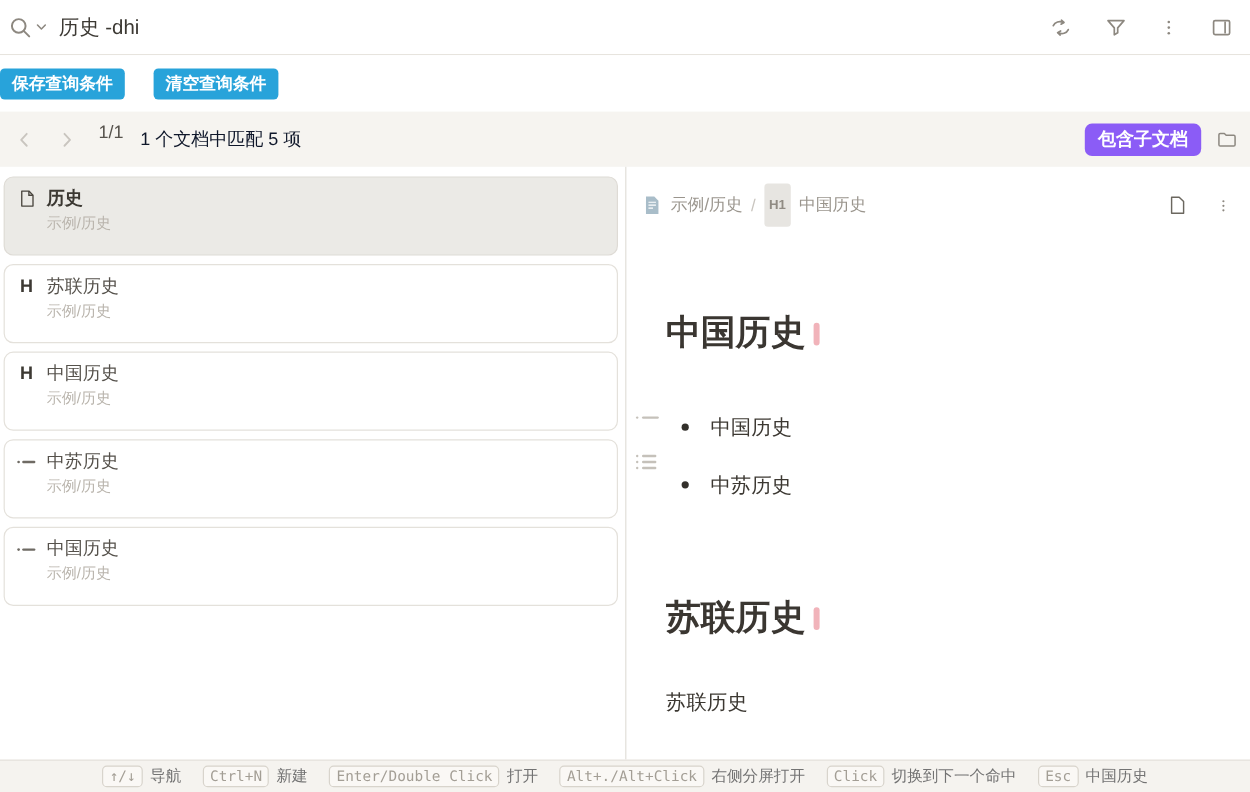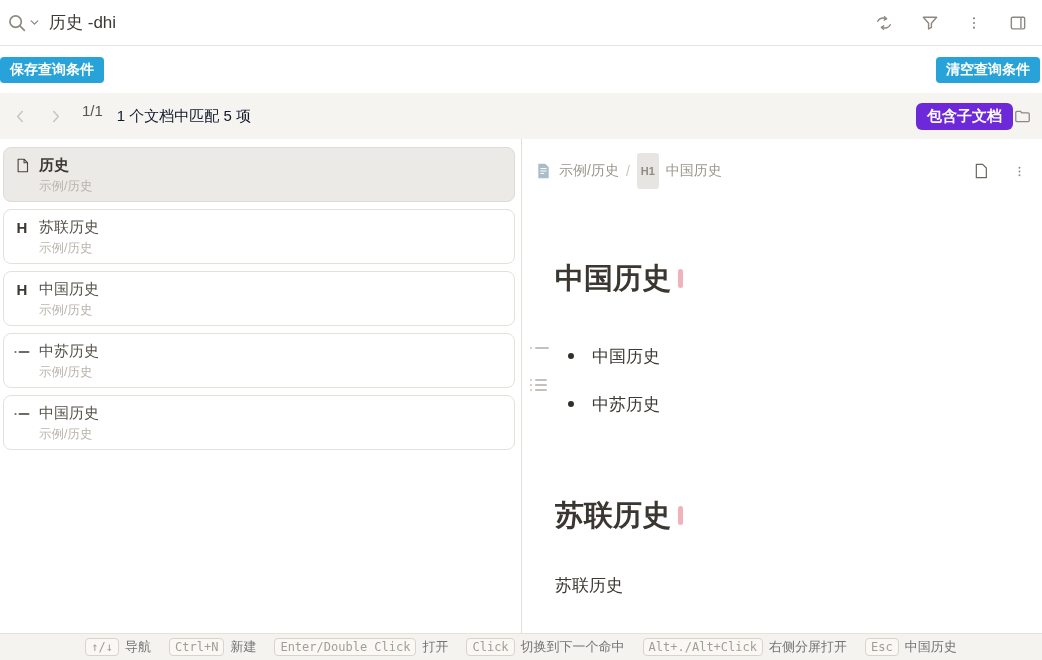--- a/index.html
+++ b/index.html
@@ -20,52 +20,52 @@
   .search-input {
     flex:1; border:none; outline:none; font-size:17px; color:#3c3933;
     font-family:inherit; background:transparent;
   }
   .bar-icons { display:flex; align-items:center; gap:26px; }
   .icon-btn { cursor:pointer; display:flex; align-items:center; justify-content:center; }
 
   
   .action-row {
     height:47px; flex:0 0 47px; display:flex; align-items:center;
-    justify-content:space-between; gap:9px; padding-right:2px; background:#fff;
+    justify-content:flex-start; gap:24px; padding-right:2px; background:#fff;
   }
   .blue-btn {
     background:#28a3da; color:#fff; font-weight:bold; font-size:14px;
     border:none; border-radius:4px; padding:4px 10px; cursor:pointer;
     font-family:inherit;
   }
 
   
   .nav-row {
     height:46px; flex:0 0 46px; background:#f6f4f0; display:flex;
     align-items:center; padding:0 10px 0 8px; border-bottom:1px solid #ecе9e4;
   }
   .nav-arrow { padding:4px; cursor:default; display:flex; }
   .match-pos { font-size:15px; color:#57534d; margin:0 6px 12px 14px; }
   .match-summary { font-size:15px; color:#0f172a; margin-left:8px; }
   .nav-spacer { flex:1; }
   .subdoc-pill {
-    background:#6d28d9; color:#fff; font-weight:bold; font-size:15px;
+    background:#8b5cf6; color:#fff; font-weight:bold; font-size:15px;
     border:none; border-radius:6px; padding:4px 11px; cursor:pointer;
-    font-family:inherit; 
+    font-family:inherit; margin-right:12px;
   }
 
   
   .main { flex:1; display:flex; min-height:0; }
   .results-pane {
     width:522px; flex:0 0 522px; border-right:1px solid #e2dfd9;
     padding:8px 6px 0 3px; overflow:hidden;
   }
   .result-card {
     border:1px solid #e4e1db; border-radius:8px; background:#fff;
-    height:55px; margin-bottom:7px; padding:8px 10px 0 10px; cursor:pointer;
+    height:66px; margin-bottom:7px; padding:8px 10px 0 10px; cursor:pointer;
   }
   .result-card.selected { background:#ebeae6; border-color:#dedbd5; }
   .card-line { display:flex; align-items:center; gap:9px; }
   .card-icon { width:16px; flex:0 0 16px; display:flex; justify-content:center; }
   .h-glyph { font-weight:bold; font-size:15px; color:#3c3933; line-height:16px; }
   .result-title { font-size:15px; color:#55514b; }
   .result-card.selected .result-title { font-weight:bold; color:#3b3832; }
   .result-path { font-size:12.5px; color:#b9b4ac; margin:3px 0 0 25px; }
 
   
@@ -345,24 +345,24 @@
   </span>
   <span class="shortcut">
     <span class="key-badge">Ctrl+N</span>
     <span class="key-label">新建</span>
   </span>
   <span class="shortcut">
     <span class="key-badge">Enter/Double Click</span>
     <span class="key-label">打开</span>
   </span>
   <span class="shortcut">
+    <span class="key-badge">Alt+./Alt+Click</span>
+    <span class="key-label">右侧分屏打开</span>
+  </span>
+  <span class="shortcut">
     <span class="key-badge">Click</span>
     <span class="key-label">切换到下一个命中</span>
   </span>
   <span class="shortcut">
-    <span class="key-badge">Alt+./Alt+Click</span>
-    <span class="key-label">右侧分屏打开</span>
-  </span>
-  <span class="shortcut">
     <span class="key-badge">Esc</span>
     <span class="key-label">中国历史</span>
   </span>
 </div>
 
 </body></html>

